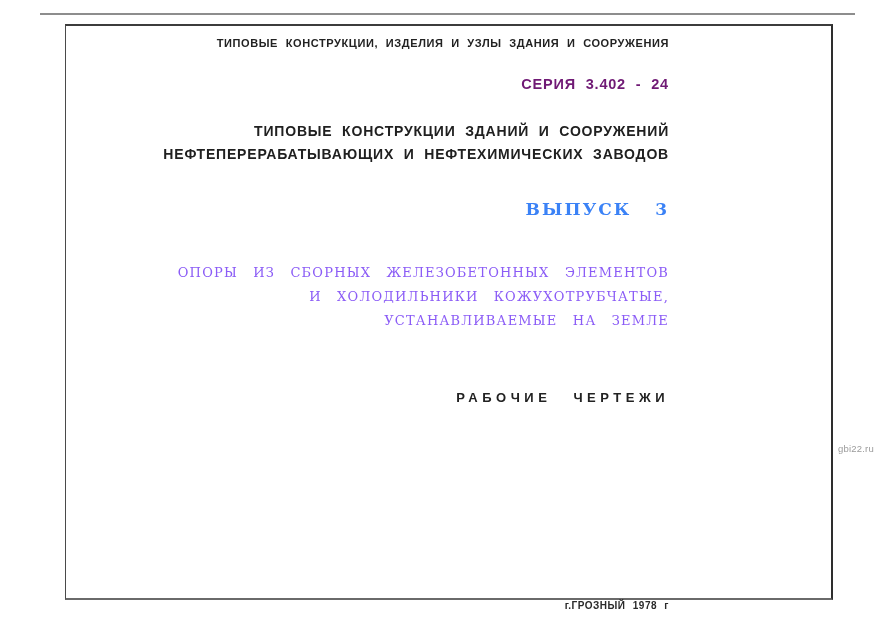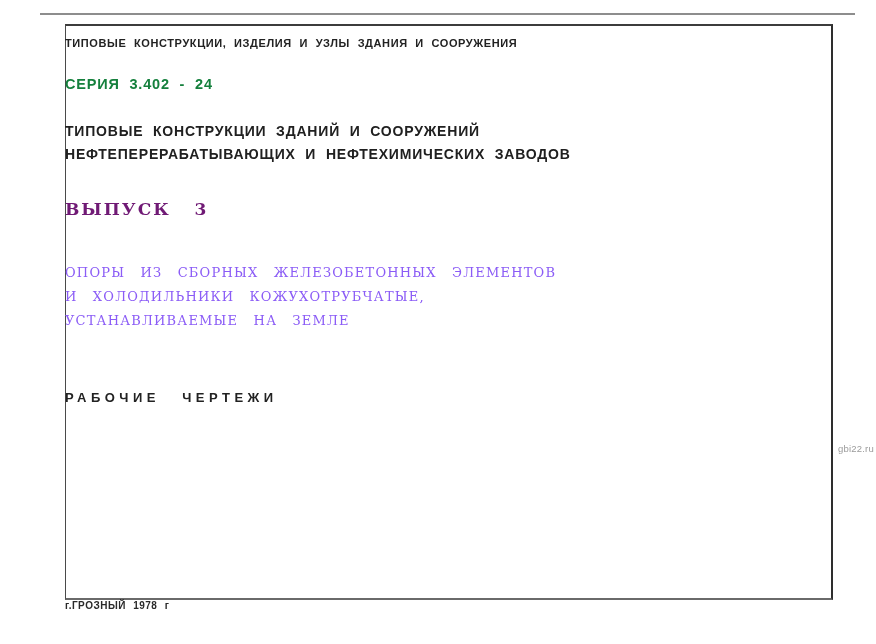--- a/index.html
+++ b/index.html
@@ -33,40 +33,40 @@
     width: 768px;
     height: 576px;
     border-top: 2px solid #3c3c3c;
     border-right: 2px solid #2e2e2e;
     border-left: 1.5px solid #4a4a4a;
     border-bottom: 2px solid #6a6a6a;
     box-sizing: border-box;
   }
   .t {
     position: absolute;
-    left: 65px;
+    left: 53px;
     width: 616px;
-    text-align: left;
+    text-align: right;
     white-space: nowrap;
   }
   .category-line {
     top: 37px;
     font-size: 11px;
     font-weight: bold;
     letter-spacing: 0.6px;
     word-spacing: 4px;
     color: #222;
   }
   .series-line {
     top: 76px;
     font-size: 14.5px;
     font-weight: bold;
     letter-spacing: 0.8px;
     word-spacing: 5px;
-    color: #15803d;
+    color: #701a75;
   }
   .org-line-1 {
     top: 123px;
     font-size: 14px;
     font-weight: bold;
     letter-spacing: 0.8px;
     word-spacing: 5px;
     color: #202020;
   }
   .org-line-2 {
@@ -77,21 +77,21 @@
     word-spacing: 5px;
     color: #202020;
   }
   .issue-line {
     top: 199px;
     font-family: "DejaVu Serif", "Liberation Serif", serif;
     font-size: 17px;
     font-weight: bold;
     letter-spacing: 2px;
     word-spacing: 16px;
-    color: #701a75;
+    color: #3b82f6;
   }
   .main-title {
     top: 261px;
     font-family: "DejaVu Serif", "Liberation Serif", serif;
     font-size: 13px;
     font-weight: normal;
     line-height: 24px;
     letter-spacing: 1.2px;
     word-spacing: 10px;
     color: #8b5cf6;

